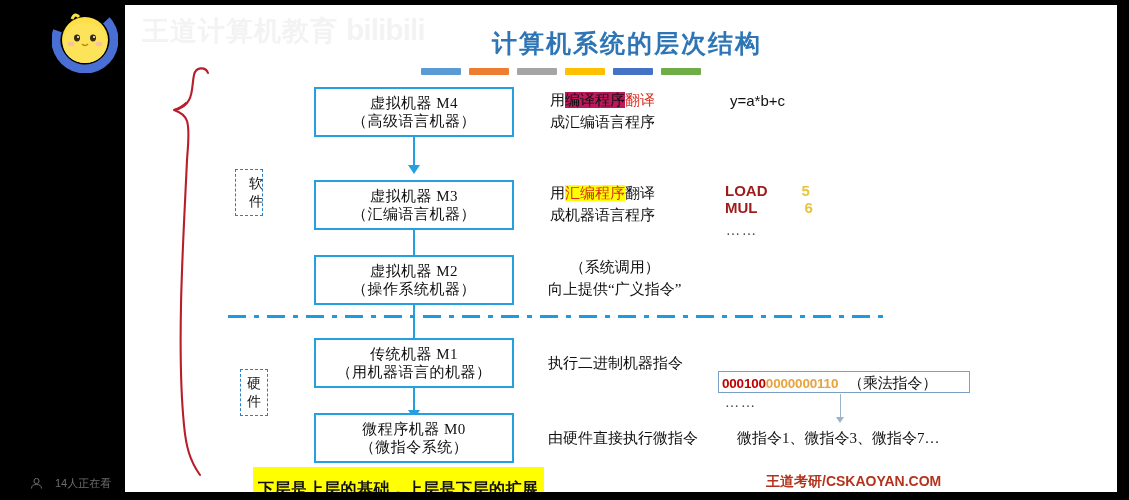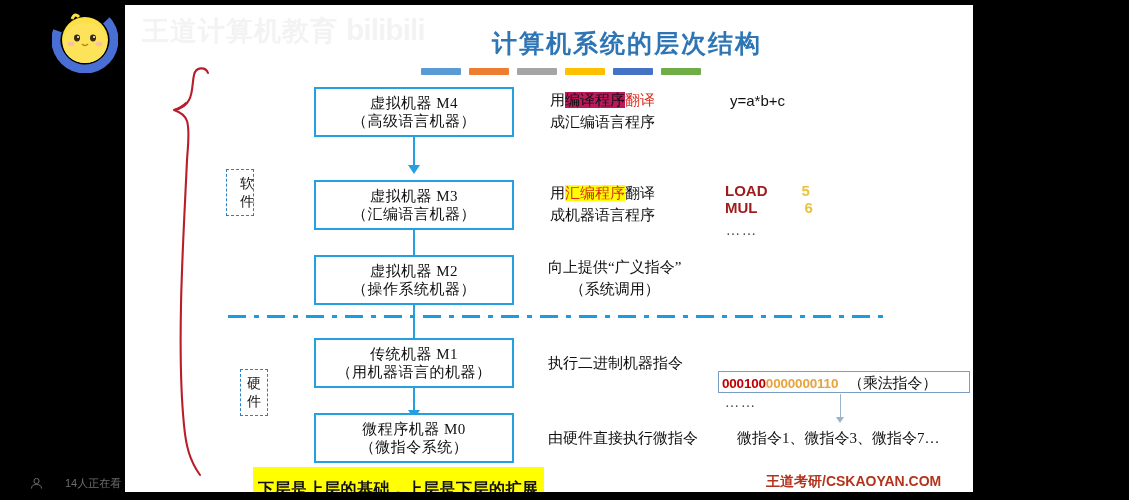--- a/index.html
+++ b/index.html
@@ -7,26 +7,26 @@
 
   #stage{position:relative;width:1129px;height:500px;background:#000;}
 
   
   .player-bg{position:absolute;left:0;top:0;width:1129px;height:500px;background:#000;}
 
   
   .avatar{position:absolute;left:52px;top:7px;width:66px;height:66px;}
 
   
-  .watching{position:absolute;left:30px;top:476px;display:flex;align-items:center;gap:22px;
+  .watching{position:absolute;left:30px;top:476px;display:flex;align-items:center;gap:12px;
             color:#6d6d6d;font-size:11px;font-family:"Liberation Sans",sans-serif;}
   .watching svg{display:block;}
 
   
-  .slide{position:absolute;left:125px;top:5px;width:848px;height:487px;background:#fff;overflow:hidden;}
+  .slide{position:absolute;left:125px;top:5px;width:992px;height:487px;background:#fff;overflow:hidden;}
 
   
   .watermark{position:absolute;left:17px;top:8px;font-size:27px;color:#f2f2f2;
              font-family:"Liberation Sans",sans-serif;font-weight:bold;letter-spacing:1px;
              white-space:nowrap;opacity:.92;}
   .watermark .bili{font-size:30px;letter-spacing:-1px;margin-left:8px;}
 
   
   .title{position:absolute;left:0;top:22px;width:1004px;text-align:center;
          font-size:25px;color:#2e75b6;font-weight:bold;letter-spacing:2px;
@@ -142,21 +142,21 @@
     <div class="brace">
       <svg width="70" height="415" viewBox="0 0 70 415">
         <path d="M48 8 C 46 2 36 1 34 10 C 32 19 33 28 29 35 C 26 41 20 44 14 45
                  C 20 47 25 50 27 56 C 30 66 28 80 27 95
                  C 25 140 22 190 21 240 C 20 290 21 330 24 360
                  C 26 382 30 396 40 410" fill="none" stroke="#b81d2a" stroke-width="2.1" stroke-linecap="round"></path>
         <path d="M14 45 q7 -2 12 -7" fill="none" stroke="#b81d2a" stroke-width="2.1" stroke-linecap="round"></path>
       </svg>
     </div>
 
-    <div class="tag" style="left:101px;top:164px;padding-left:13px;">
+    <div class="tag" style="left:110px;top:164px;padding-left:13px;">
       <div>软件</div>
     </div>
     <div class="tag" style="left:115px;top:364px;">
       <div>硬件</div>
     </div>
 
     <div class="mbox" style="left:189px;top:82px;">
       <div class="l1">虚拟机器 M4</div>
       <div class="l2">（高级语言机器）</div>
     </div>
@@ -191,22 +191,22 @@
     <div class="dots" style="left:601px;top:218px;">……</div>
 
     <div class="mbox" style="left:189px;top:250px;">
       <div class="l1">虚拟机器 M2</div>
       <div class="l2">（操作系统机器）</div>
     </div>
     <div class="vconn" style="left:288px;top:300px;height:38px;"></div>
     <div class="vhead" style="left:283px;top:334px;"></div>
 
     <div class="desc" style="left:423px;top:252px;">
+      <div style="text-align:center;">（系统调用）</div>
       <div>向上提供“广义指令”</div>
-      <div style="text-align:center;">（系统调用）</div>
     </div>
 
     <div class="divider"></div>
 
     <div class="mbox" style="left:189px;top:333px;">
       <div class="l1">传统机器 M1</div>
       <div class="l2">（用机器语言的机器）</div>
     </div>
     <div class="vconn" style="left:288px;top:383px;height:26px;"></div>
     <div class="vhead" style="left:283px;top:405px;"></div>

